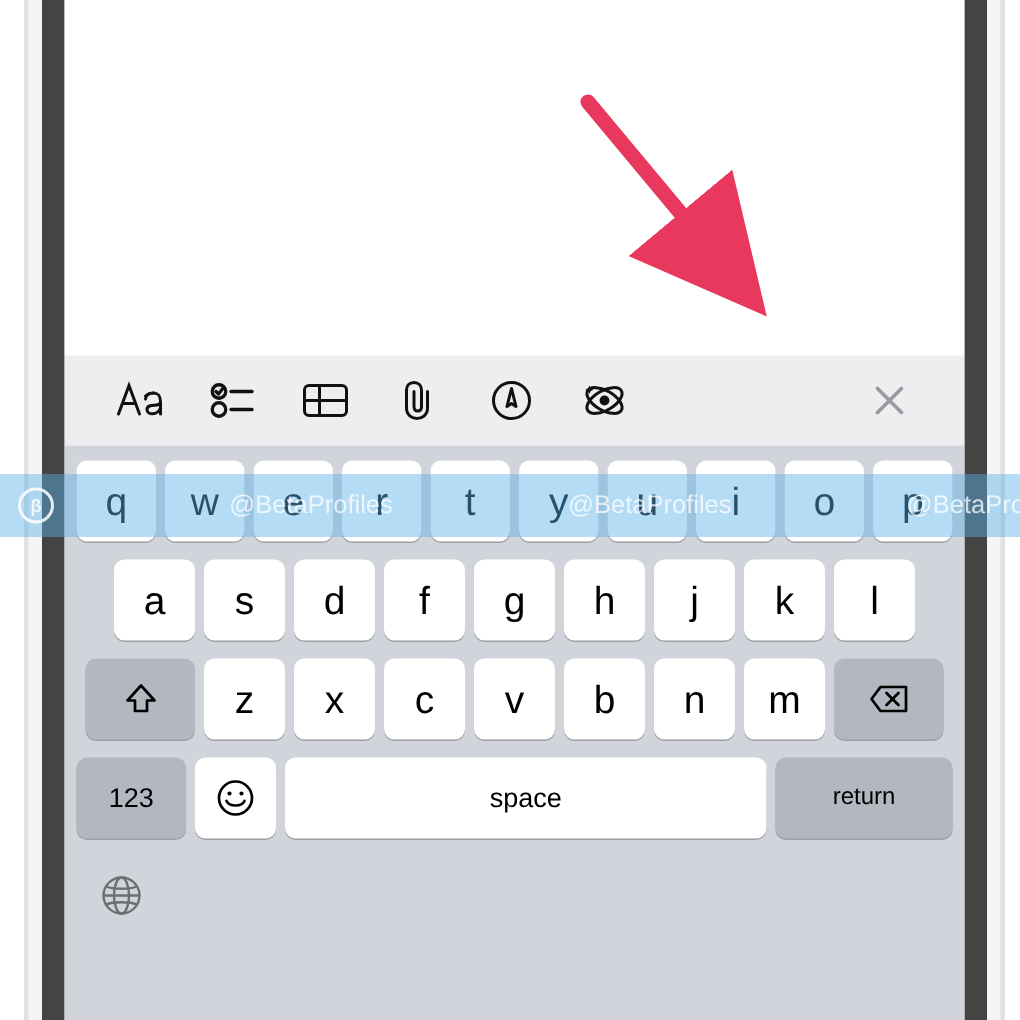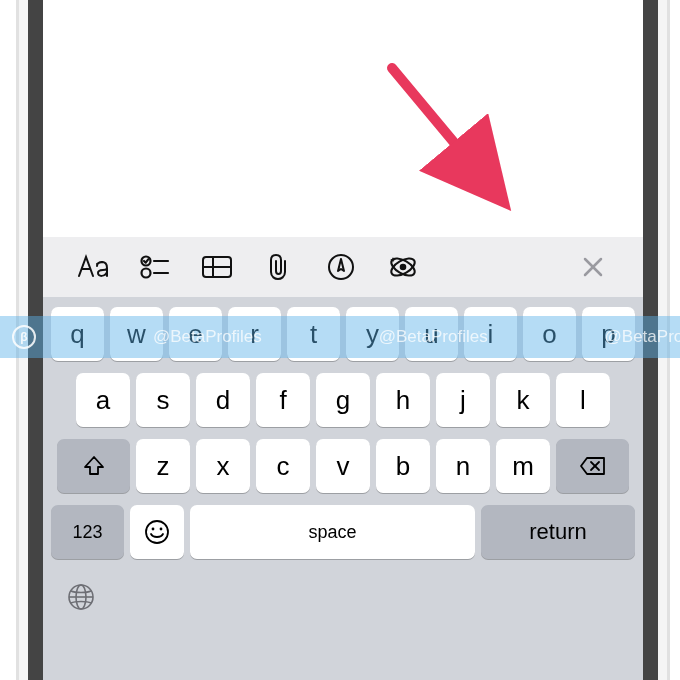--- a/index.html
+++ b/index.html
@@ -90,21 +90,21 @@
     font-weight: 400;
     color: #000;
   }
   .key.alpha { width: 54px; }
   .key.second { width: 54px; }
   .key.gray { background: #b3b7c0; text-align: right; }
   .row3-edge { width: 73px; }
   .key.space { flex: 1; font-size: 18px; }
   .key.num123 { width: 73px; font-size: 18px; }
   .key.emoji { width: 54px; }
-  .key.return { width: 154px; font-size: 22px; }
+  .key.return { width: 118px; font-size: 16px; }
   .row4 { padding: 0 8px 12px; }
   .globe-row {
     padding: 6px 18px 0;
   }
   .globe-btn {
     width: 40px; height: 40px;
     display: flex; align-items: center; justify-content: center;
     color: #6d6e74;
   }
   

